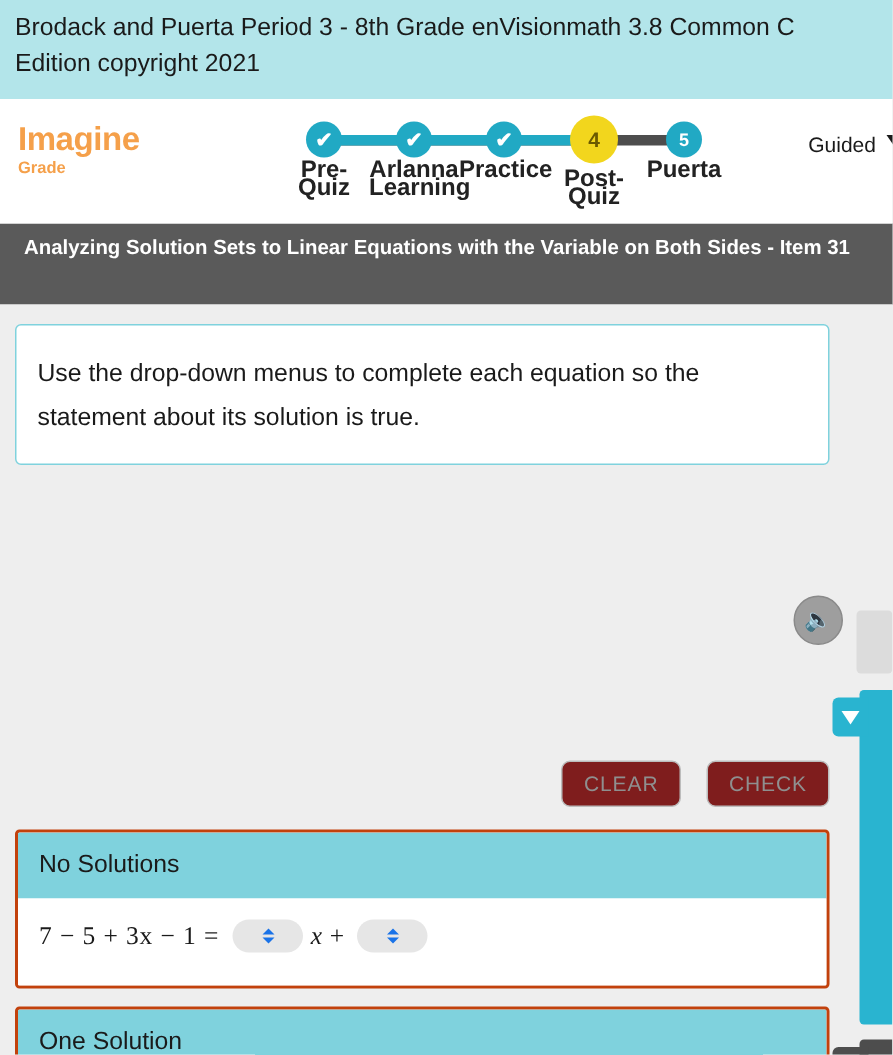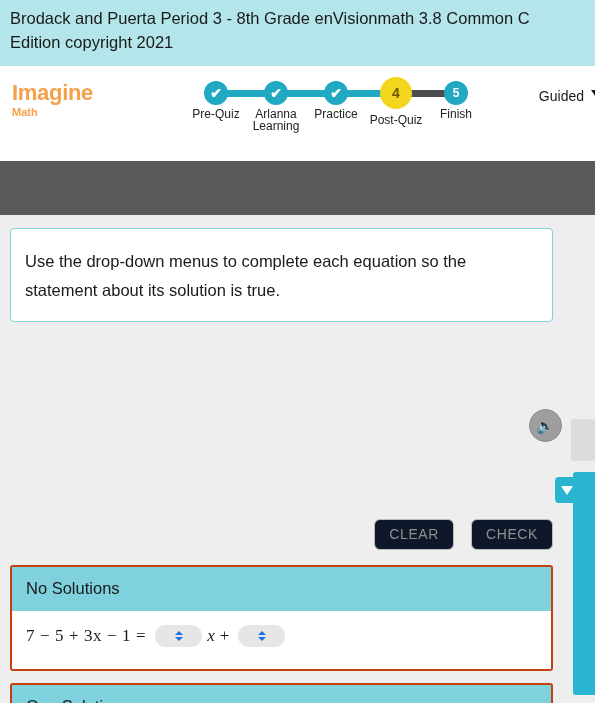--- a/index.html
+++ b/index.html
@@ -20,21 +20,21 @@
     padding: 6px 0 8px 10px;
     width: 760px;
     white-space: nowrap;
     height: 66px;
   }
   .class-banner .line2 { display: block; }
 
   
   .app-header {
     background: #ffffff;
-    height: 95px;
+    height: 83px;
     position: relative;
     width: 595px;
   }
   .logo {
     position: absolute;
     left: 12px;
     top: 16px;
   }
   .logo-main {
     color: #f5a04a;
@@ -110,22 +110,22 @@
     font-size: 14px;
     margin-top: -1px;
   }
   .node .check {
     display: block;
     font-size: 14px;
     line-height: 24px;
   }
   .step-label {
     margin-top: 3px;
-    font-size: 12px;
-    font-weight: normal;
+    font-size: 16px;
+    font-weight: bold;
     color: #222;
     line-height: 12px;
   }
   .step.post .step-label { margin-top: 5px; }
 
   .user-menu {
     position: absolute;
     right: -14px;
     top: 22px;
     font-size: 14px;
@@ -199,21 +199,21 @@
   .btn-row {
     position: absolute;
     top: 304px;
     left: 10px;
     width: 543px;
     display: flex;
     justify-content: flex-end;
     gap: 17px;
   }
   .pill-btn {
-    background: #0f172a;
+    background: #7f1d1d;
     color: #8f8f8f;
     border: 1px solid #bcbcbc;
     border-radius: 6px;
     font-size: 14px;
     letter-spacing: 0.6px;
     padding: 6px 14px 7px;
     min-width: 62px;
     text-align: left;
   }
 
@@ -321,21 +321,21 @@
 
 <div class="class-banner">
   <span>Brodack and Puerta Period 3 - 8th Grade enVisionmath 3.8 Common C</span>
   <span class="line2">Edition copyright 2021</span>
 </div>
 
 <div class="app-header">
 
   <div class="logo">
     <span class="logo-main">Imagine</span>
-    <span class="logo-sub">Math</span>
+    <span class="logo-sub">Grade</span>
   </div>
 
   <div class="progress">
     <div class="track"></div>
     <div class="track-done"></div>
     <div class="steps">
 
       <div class="step">
         <div class="node">
           <span class="check">✔</span>
@@ -360,34 +360,35 @@
         <div class="step-label">Practice</div>
       </div>
 
       <div class="step post">
         <div class="node big">4</div>
         <div class="step-label">Post-Quiz</div>
       </div>
 
       <div class="step">
         <div class="node">5</div>
-        <div class="step-label">Finish</div>
+        <div class="step-label">Puerta</div>
       </div>
 
     </div>
   </div>
 
   <div class="user-menu">
     <span>Guided</span>
     <span class="caret-down"></span>
   </div>
 
 </div>
 
 <div class="title-bar">
+  <span>Analyzing Solution Sets to Linear Equations with the Variable on Both Sides - Item 31</span>
   <span class="sub">Quest</span>
 </div>
 
 <div class="content">
 
   <div class="prompt-box">
     <div class="prompt-text">Use the drop-down menus to complete each equation so the statement about its solution is true.</div>
   </div>
 
   <div class="speaker-btn">

